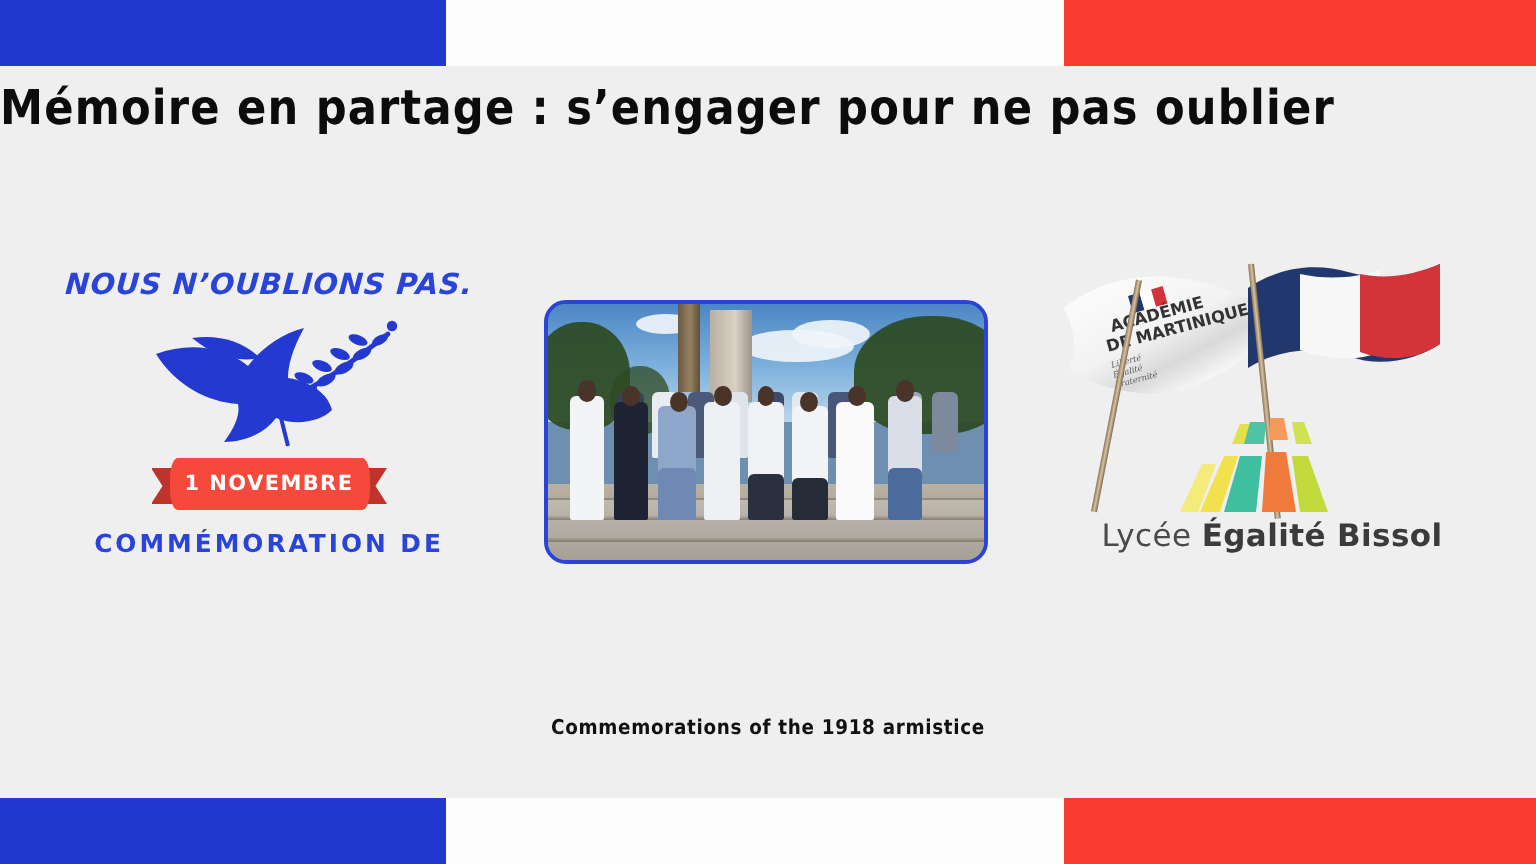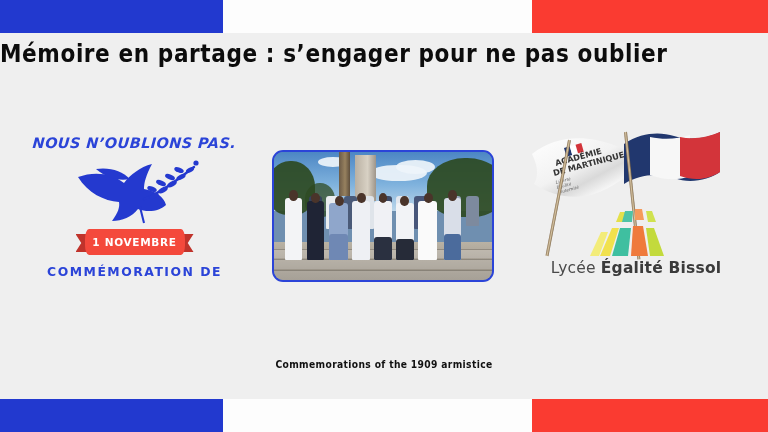--- a/index.html
+++ b/index.html
@@ -284,21 +284,21 @@
       </div>
 
       <div class="lycee-name">
         <span>Lycée </span><b>Égalité </b><b>Bissol</b>
       </div>
     </div>
 
   </div>
 
   <div class="caption">
-    <div>Commemorations of the 1909 armistice</div>
+    <div>Commemorations of the 1918 armistice</div>
   </div>
 
   <div class="flag bottom">
     <div class="band blue" style="background:#2239cf"></div>
     <div class="band white" style="background:#fdfdfd"></div>
     <div class="band red" style="background:#fa3b31"></div>
   </div>
 
 </div>
 

